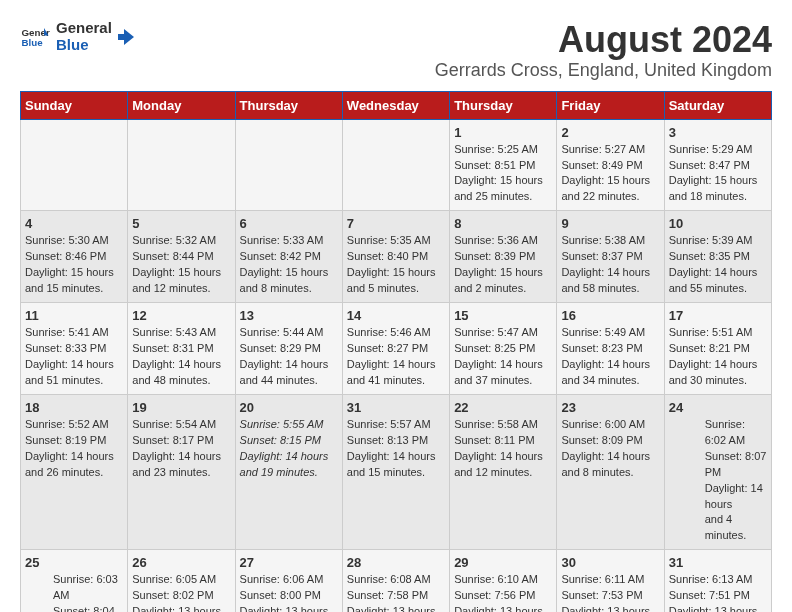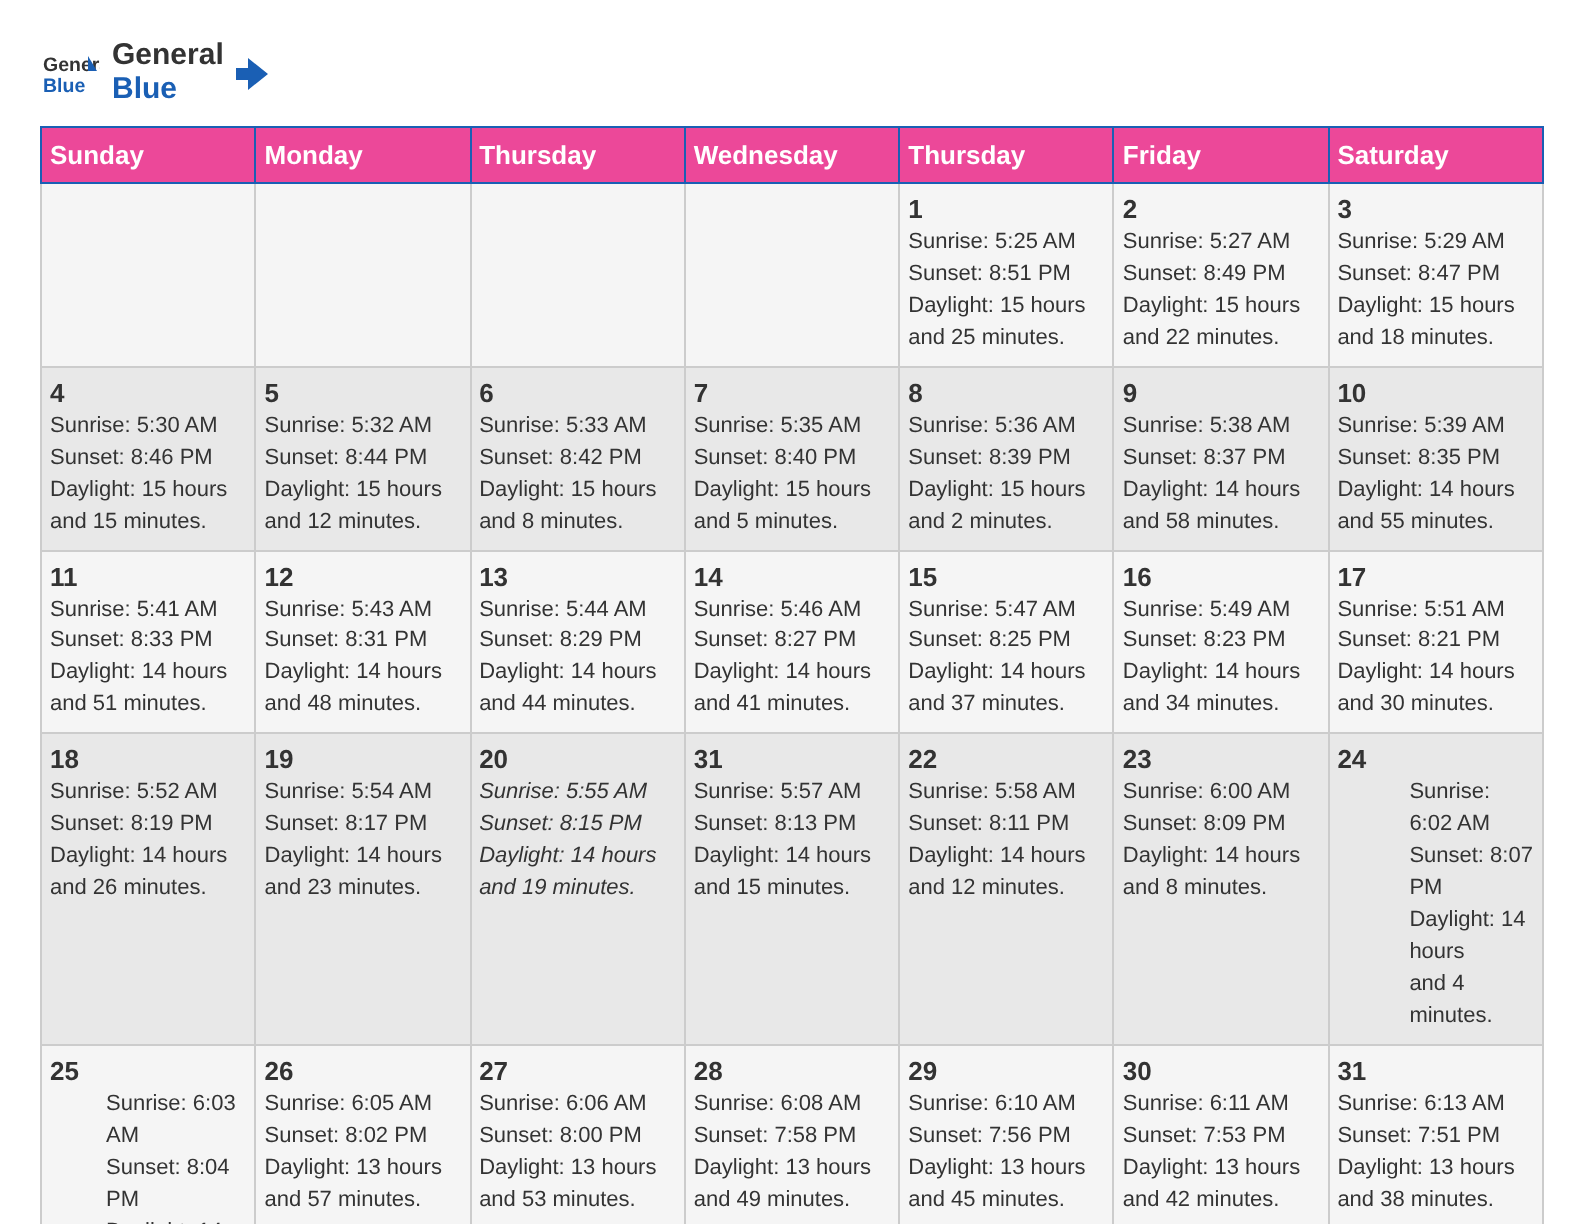--- a/index.html
+++ b/index.html
@@ -38,21 +38,21 @@
       font-size: 18px;
       color: #555;
       font-weight: normal;
     }
     table {
       width: 100%;
       border-collapse: collapse;
       table-layout: fixed;
     }
     thead tr th {
-      background-color: #ec4899;
+      background-color: #b91c1c;
       color: #fff;
       font-size: 13px;
       font-weight: bold;
       padding: 6px 4px;
       text-align: left;
       border: 1px solid #1a5fb4;
     }
     tbody tr td {
       vertical-align: top;
       font-size: 11px;
@@ -88,20 +88,24 @@
       <polygon points="32,8 38,18 32,18" fill="#1a5fb4"></polygon>
     </svg>
 
     <div style="line-height:1.1; margin-left:2px;">
       <div style="font-size:15px; font-weight:bold; color:#333;">General</div>
       <div style="font-size:15px; font-weight:bold; color:#1a5fb4;">Blue</div>
     </div>
     <svg width="20" height="20" viewBox="0 0 20 20">
       <polygon points="8,2 18,10 8,18 8,13 2,13 2,7 8,7" fill="#1a5fb4"></polygon>
     </svg>
+  </div>
+  <div class="title-block">
+    <h1>August 2024</h1>
+    <h2>Gerrards Cross, England, United Kingdom</h2>
   </div>
 </div>
 
 <table>
   <thead>
     <tr>
       <th>Sunday</th>
       <th>Monday</th>
       <th>Thursday</th>
       <th>Wednesday</th>

